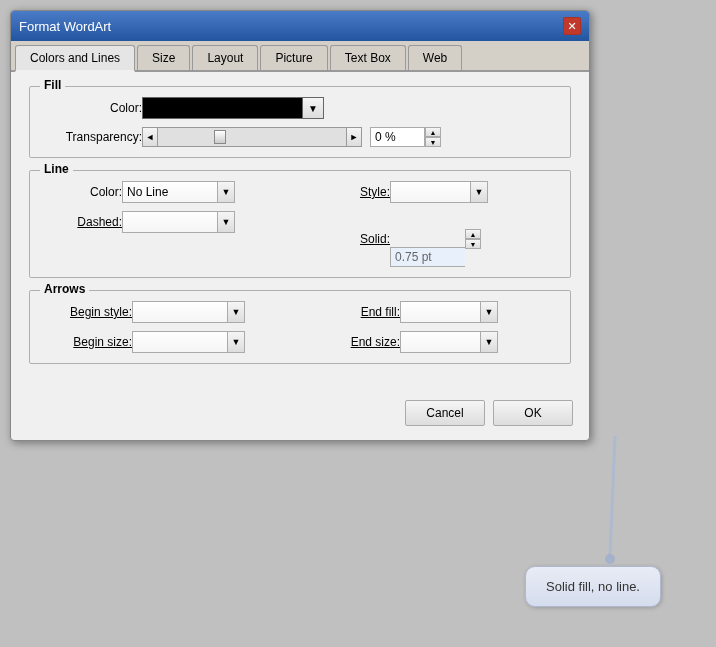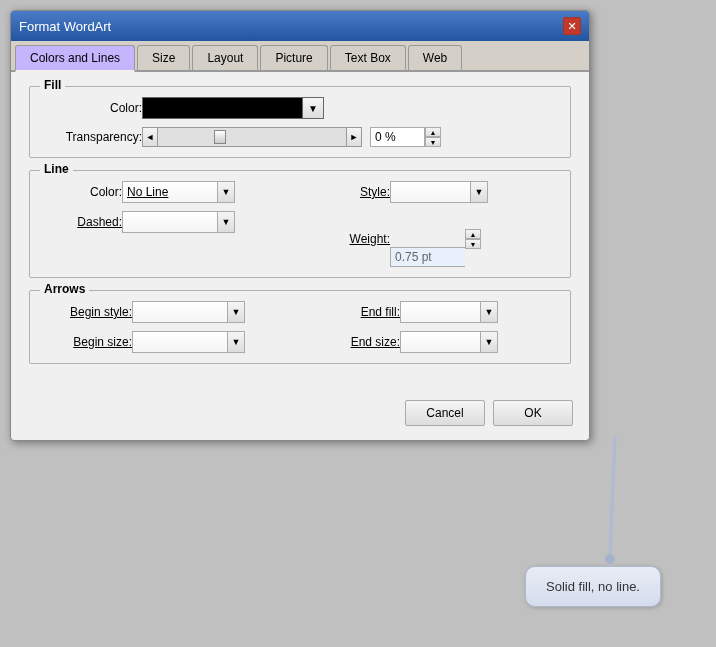--- a/index.html
+++ b/index.html
@@ -68,21 +68,21 @@
       font-size: 12px;
       border: 1px solid #999;
       border-bottom: none;
       margin-right: 2px;
       cursor: pointer;
       background: #d4d0c8;
       border-radius: 3px 3px 0 0;
       color: #000;
     }
     .tab.active {
-      background: #c4b5fd;
+      background: #e5e5e5;
       border-bottom: 2px solid #f0f0f0;
       margin-bottom: -2px;
       z-index: 1;
     }
 
     
     .dialog-content {
       padding: 14px 18px;
       background: #f0f0f0;
     }
@@ -221,21 +221,20 @@
     }
     .select-field {
       height: 22px;
       background: linear-gradient(to bottom, #fff, #f5f5f5);
       border: 1px solid #aaa;
       font-size: 12px;
       padding: 0 4px;
       outline: none;
       width: 100px;
       border-right: none;
-      text-decoration: underline;
     }
     .select-btn {
       width: 18px;
       height: 22px;
       background: linear-gradient(to bottom, #f5f5f5, #ddd);
       border: 1px solid #aaa;
       display: flex;
       align-items: center;
       justify-content: center;
       font-size: 9px;
@@ -424,21 +423,21 @@
             <span class="form-label form-label-underline">Style:</span>
             <div class="select-wrap">
               <input class="select-field" type="text" value="" style="width: 80px;">
               <div class="select-btn">
                 <span>▼</span>
               </div>
             </div>
           </div>
 
           <div class="form-row">
-            <span class="form-label form-label-underline">Weight:</span>
+            <span class="form-label form-label-underline">Solid:</span>
             <div class="spinner-wrap" style="margin-left:0;">
               <input class="weight-input" type="text" value="0.75 pt" style="">
               <div class="spinner-btns">
                 <div class="spinner-btn">
                   <span>▲</span>
                 </div>
                 <div class="spinner-btn">
                   <span>▼</span>
                 </div>
               </div>

